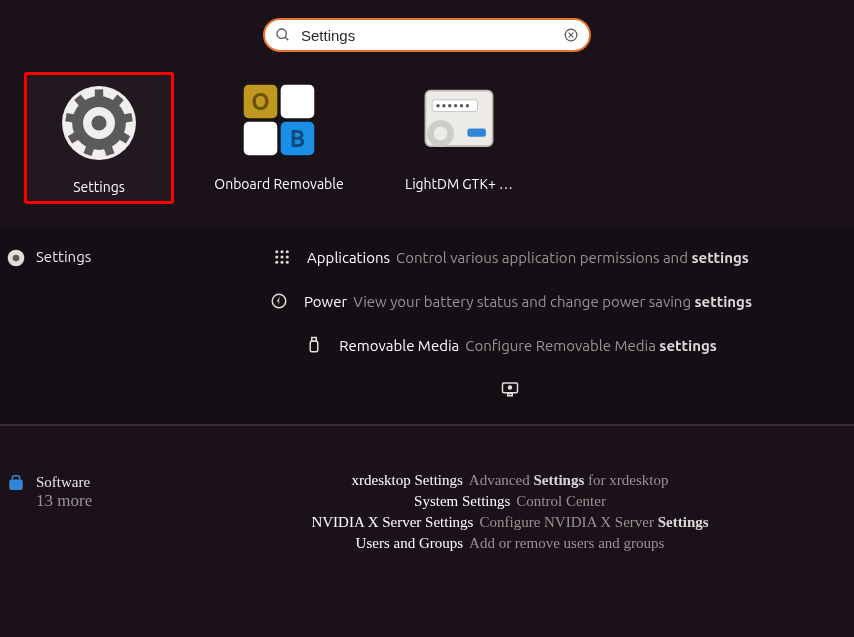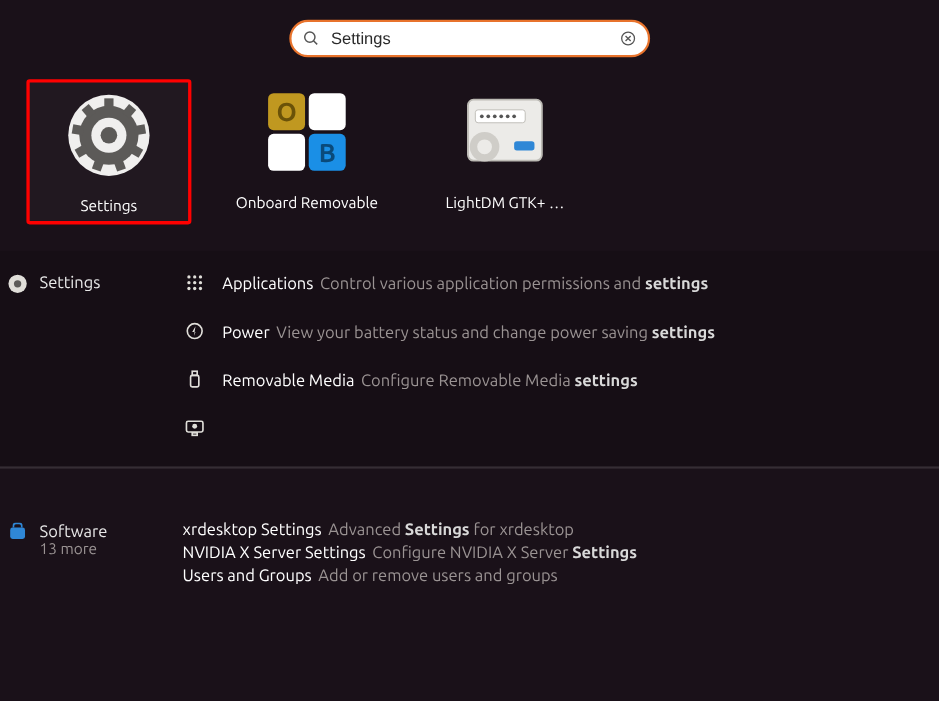--- a/index.html
+++ b/index.html
@@ -102,28 +102,29 @@
     }
     .section-header .hdr-icon {
       width: 20px; height: 20px;
       display: flex; align-items: center; justify-content: center;
     }
     .section-header .hdr-text {
       font-size: 15px;
       color: #e8e8e8;
     }
     .section-header .hdr-sub {
-      font-size: 14px;
+      font-size: 17px;
       color: #9a9393;
     }
     .section-items {
       flex: 1;
       display: flex;
       flex-direction: column;
       gap: 22px;
+      align-items: center;
     }
     .result-item {
       display: flex;
       align-items: center;
       gap: 14px;
       cursor: pointer;
     }
     .result-icon {
       width: 22px; height: 22px;
       display: flex; align-items: center; justify-content: center;
@@ -136,20 +137,21 @@
     .result-text .desc strong { color: #d9d9d9; font-weight: 600; }
 
     .divider {
       height: 2px;
       background: rgba(255,255,255,0.12);
       margin: 0;
     }
 
     .section2 {
       padding: 46px 0 20px 0;
+      font-family: Liberation Serif, serif;
     }
     .section2 .section-items { gap: 4px; }
   </style>
 </head>
 <body>
 
 <div class="searchbar-wrap">
   <div class="searchbar">
     <svg class="search-ic" viewBox="0 0 24 24" fill="none" stroke="#555" stroke-width="2">
       <circle cx="10" cy="10" r="7"></circle>
@@ -307,20 +309,23 @@
       <div>
         <div class="hdr-text">Software</div>
         <div class="hdr-sub">13 more</div>
       </div>
     </div>
     <div class="section-items">
       <div class="result-item">
         <div class="result-text"><span class="title">xrdesktop Settings</span><span class="desc"><span>Advanced </span><strong>Settings</strong><span> for xrdesktop</span></span></div>
       </div>
       <div class="result-item">
+        <div class="result-text"><span class="title">System Settings</span><span class="desc"><span>Control Center</span><strong></strong><span></span></span></div>
+      </div>
+      <div class="result-item">
         <div class="result-text"><span class="title">NVIDIA X Server Settings</span><span class="desc"><span>Configure NVIDIA X Server </span><strong>Settings</strong><span></span></span></div>
       </div>
       <div class="result-item">
         <div class="result-text"><span class="title">Users and Groups</span><span class="desc"><span>Add or remove users and groups</span><strong></strong><span></span></span></div>
       </div>
     </div>
   </div>
 </div>
 
 </body></html>

